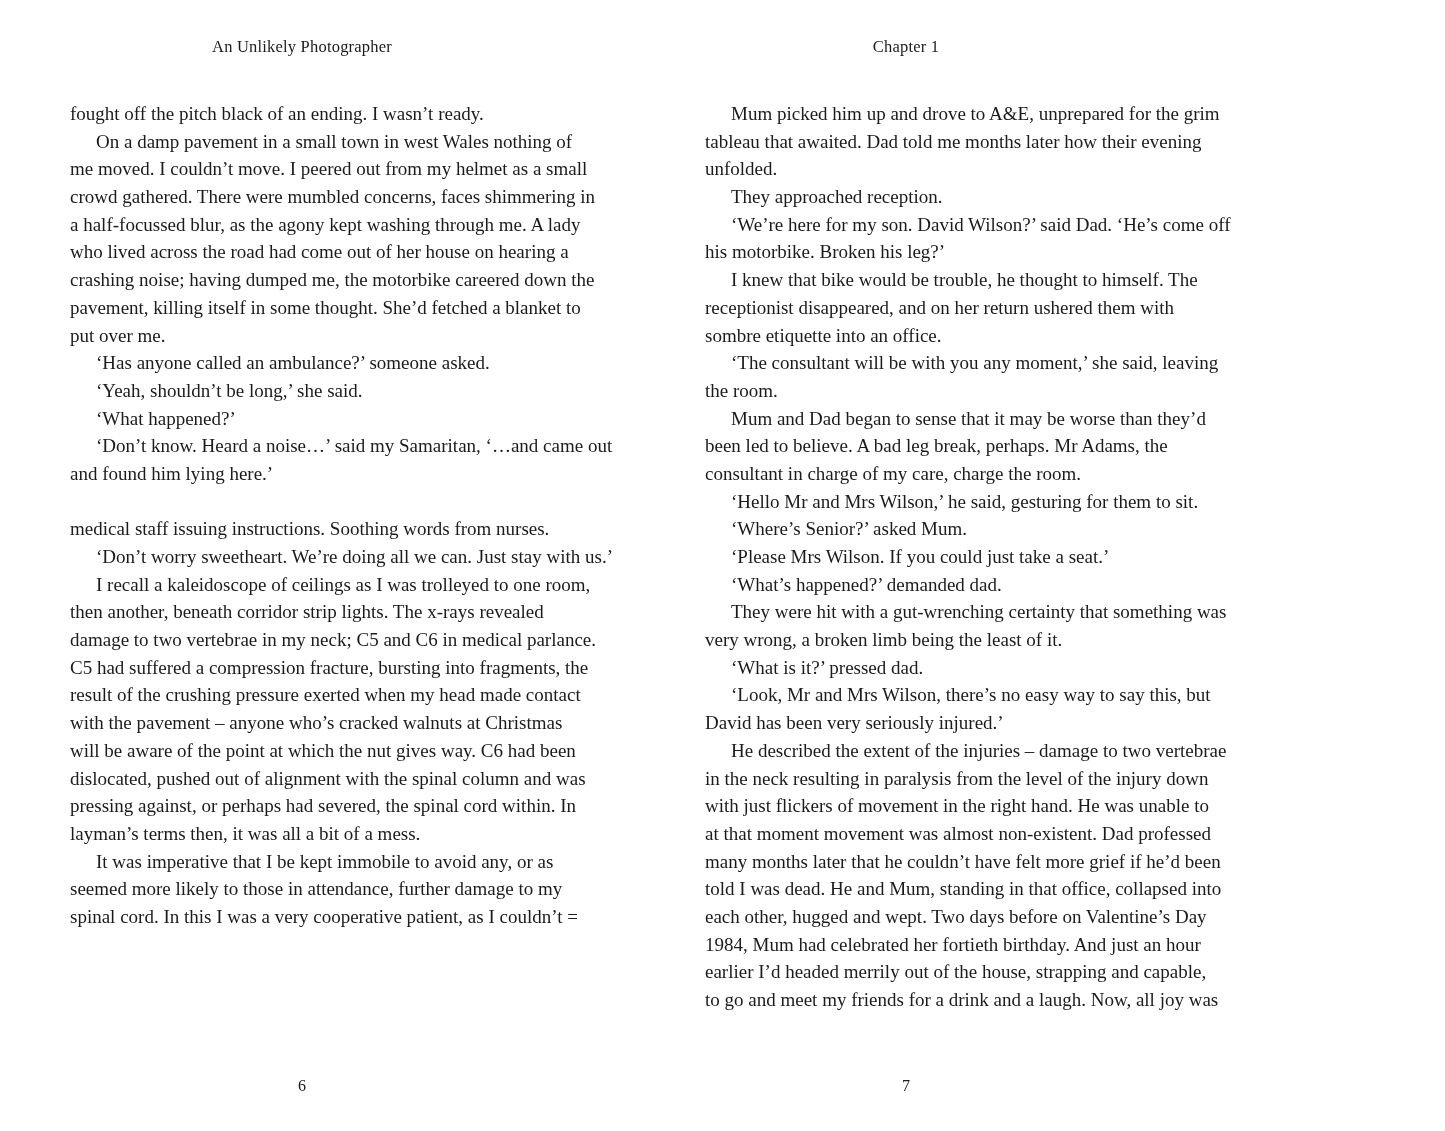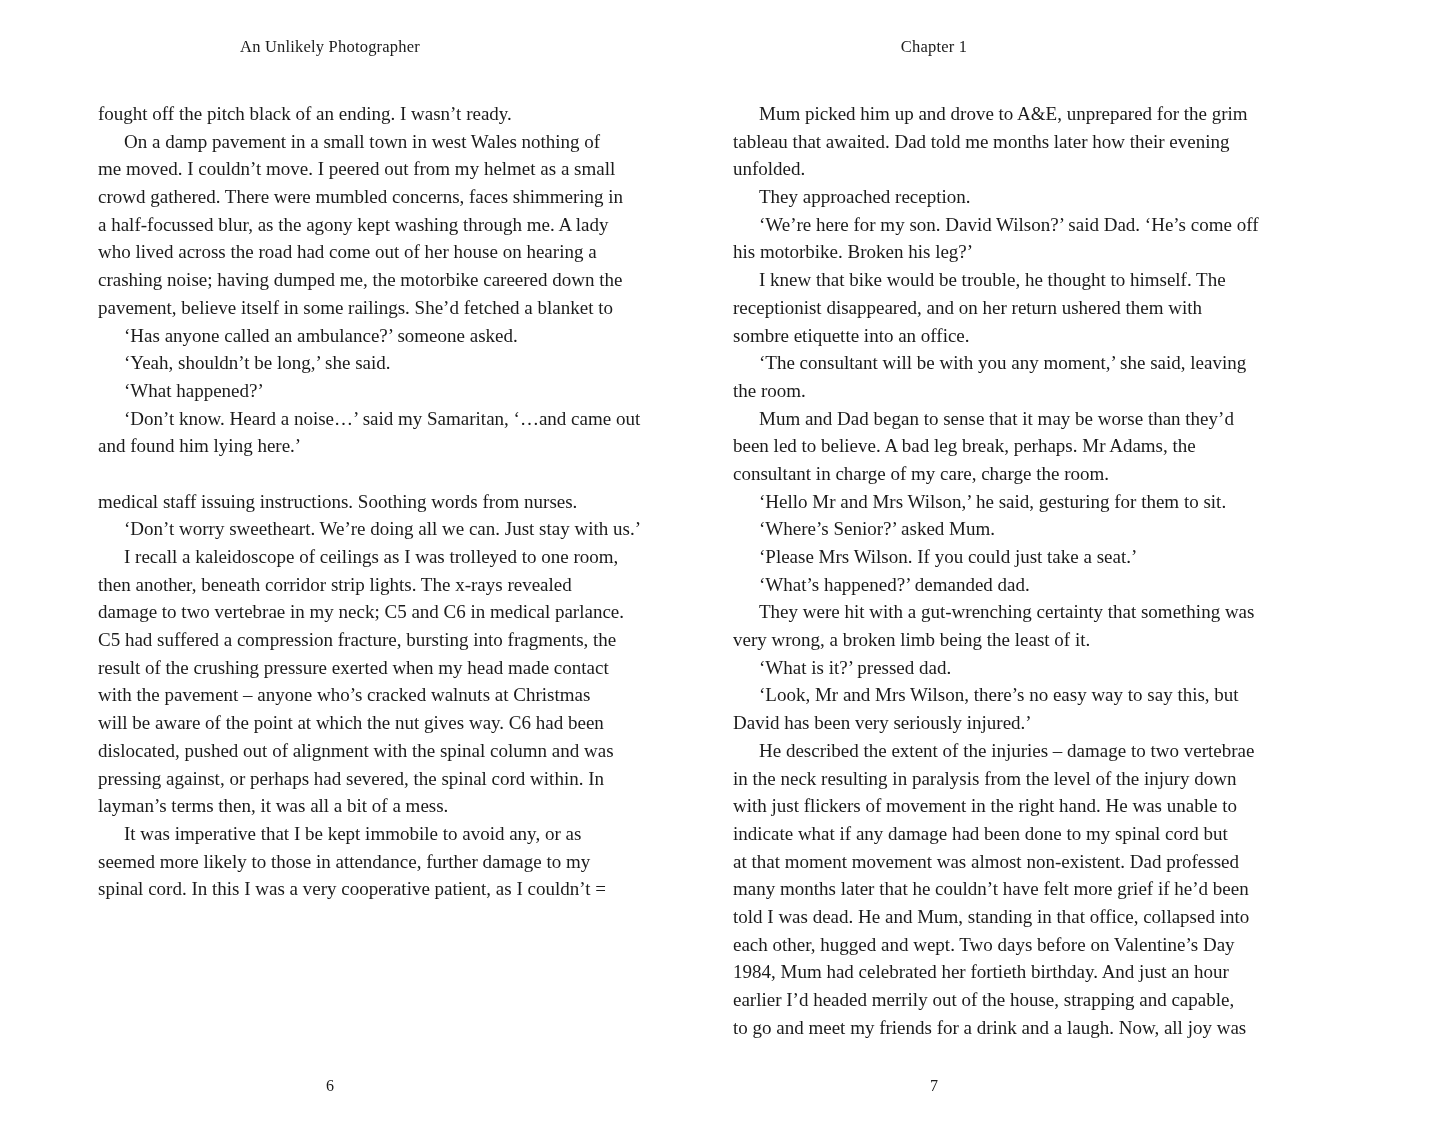--- a/index.html
+++ b/index.html
@@ -7,21 +7,20 @@
   body {
     background: #ffffff;
     font-family: "Liberation Serif", "DejaVu Serif", serif;
     color: #1b1b1b;
   }
   .spread {
     position: relative;
     width: 1208px;
     height: 1131px;
     display: flex;
-    margin-left: 28px;
   }
   .page {
     position: relative;
     width: 722.5px;
     height: 1131px;
   }
   .running-header {
     position: absolute;
     top: 37px;
     left: 0;
@@ -66,21 +65,22 @@
         <div class="paragraph">
           <div class="line">fought off the pitch black of an ending. I wasn’t ready.</div>
         </div>
         <div class="paragraph">
           <div class="line indent">On a damp pavement in a small town in west Wales nothing of</div>
           <div class="line">me moved. I couldn’t move. I peered out from my helmet as a small</div>
           <div class="line">crowd gathered. There were mumbled concerns, faces shimmering in</div>
           <div class="line">a half-focussed blur, as the agony kept washing through me. A lady</div>
           <div class="line">who lived across the road had come out of her house on hearing a</div>
           <div class="line">crashing noise; having dumped me, the motorbike careered down the</div>
-          <div class="line">pavement, believe itself in some railings. She’d fetched a blanket to</div>
+          <div class="line">pavement, killing itself in some thought. She’d fetched a blanket to</div>
+          <div class="line">put over me.</div>
         </div>
         <div class="paragraph">
           <div class="line indent">‘Has anyone called an ambulance?’ someone asked.</div>
         </div>
         <div class="paragraph">
           <div class="line indent">‘Yeah, shouldn’t be long,’ she said.</div>
         </div>
         <div class="paragraph">
           <div class="line indent">‘What happened?’</div>
         </div>
@@ -165,21 +165,20 @@
           <div class="line indent">‘What is it?’ pressed dad.</div>
         </div>
         <div class="paragraph">
           <div class="line indent">‘Look, Mr and Mrs Wilson, there’s no easy way to say this, but</div>
           <div class="line">David has been very seriously injured.’</div>
         </div>
         <div class="paragraph">
           <div class="line indent">He described the extent of the injuries – damage to two vertebrae</div>
           <div class="line">in the neck resulting in paralysis from the level of the injury down</div>
           <div class="line">with just flickers of movement in the right hand. He was unable to</div>
-          <div class="line">indicate what if any damage had been done to my spinal cord but</div>
           <div class="line">at that moment movement was almost non-existent. Dad professed</div>
           <div class="line">many months later that he couldn’t have felt more grief if he’d been</div>
           <div class="line">told I was dead. He and Mum, standing in that office, collapsed into</div>
           <div class="line">each other, hugged and wept. Two days before on Valentine’s Day</div>
           <div class="line">1984, Mum had celebrated her fortieth birthday. And just an hour</div>
           <div class="line">earlier I’d headed merrily out of the house, strapping and capable,</div>
           <div class="line">to go and meet my friends for a drink and a laugh. Now, all joy was</div>
         </div>
       </div>
     <div class="page-number">7</div>

